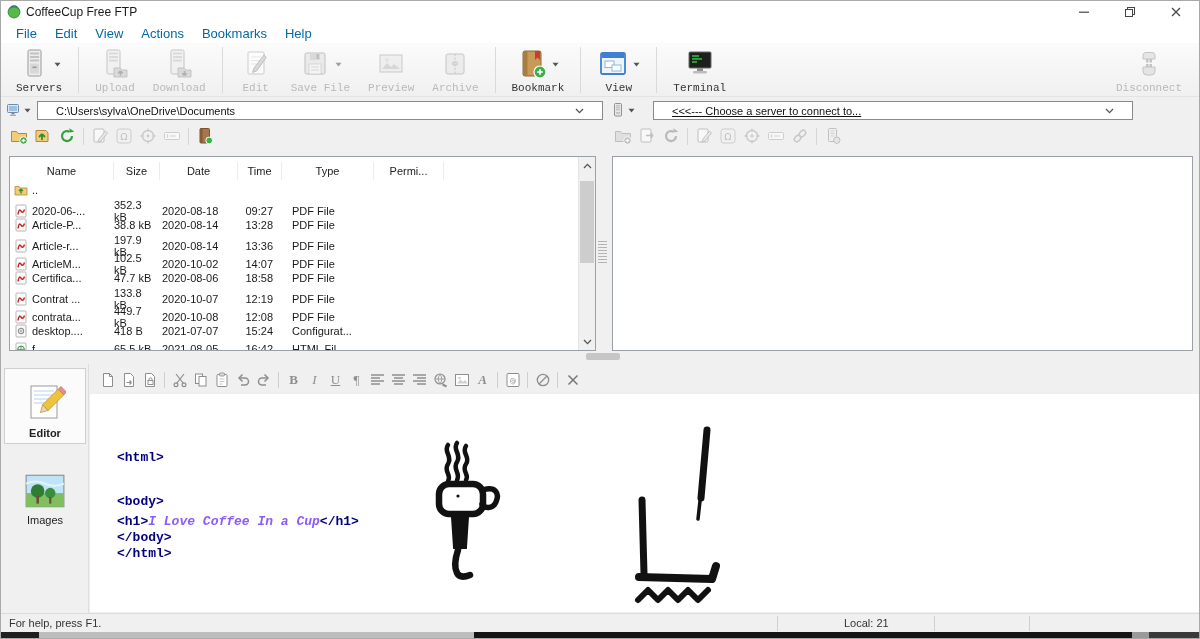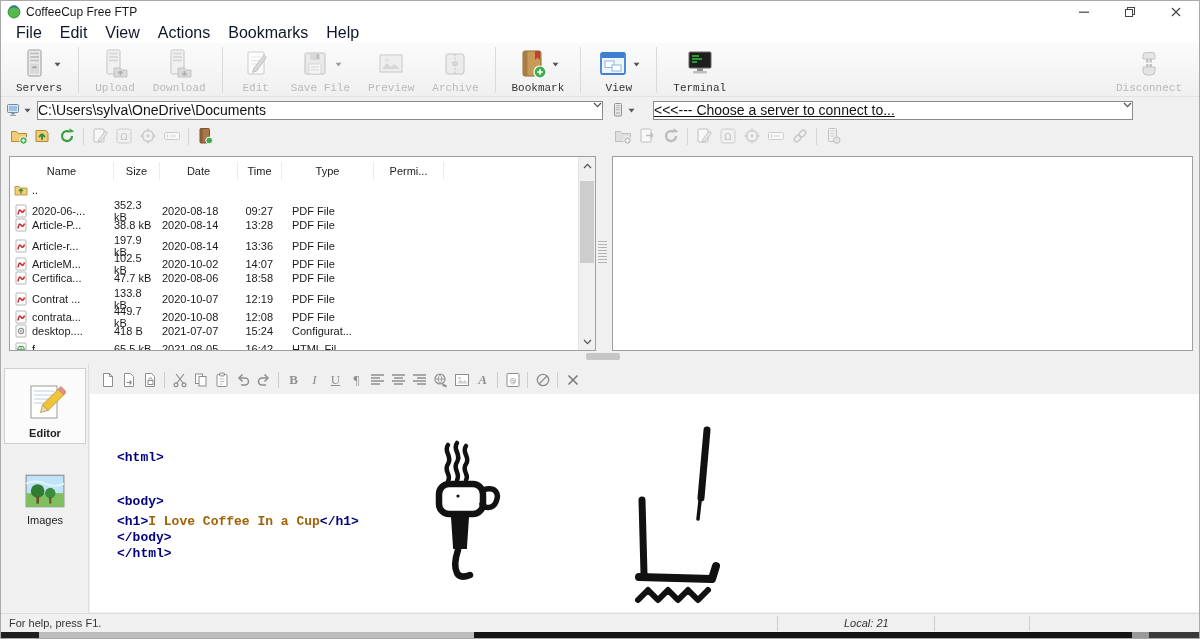--- a/index.html
+++ b/index.html
@@ -10,37 +10,37 @@
   
   .titlebar { position:absolute; top:0; left:0; right:0; height:22px; background:#fff;
               display:flex; align-items:center; padding-left:6px; }
   .titlebar .app-title { font-size:12px; color:#1a1a1a; margin-left:5px; }
   .win-controls { margin-left:auto; display:flex; height:100%; }
   .win-btn { width:46px; height:22px; display:flex; align-items:center; justify-content:center; }
 
   
   .menubar { position:absolute; top:22px; left:0; right:0; height:20px; background:#fff;
              display:flex; align-items:center; padding-left:6px; }
-  .menu-item { font-size:16px; color:#0f172a; padding:2px 9px; }
+  .menu-item { font-size:13px; color:#0369a1; padding:2px 9px; }
 
   
   .toolbar { position:absolute; top:42px; left:0; right:0; height:54px;
              background:linear-gradient(#fbfbfb,#f0f0f0); border-bottom:1px solid #e3e3e3;
              display:flex; align-items:flex-start; padding:3px 8px 0 6px; }
   .tb-btn { display:flex; flex-direction:column; align-items:center; padding:1px 9px 0; min-width:52px;font-family:Liberation Mono, monospace; }
   .tb-icon-row { display:flex; align-items:center; gap:4px; height:34px; }
   .tb-label { font-size:11px; color:#333; margin-top:1px; white-space:nowrap; }
   .tb-btn.disabled { filter:grayscale(1) opacity(.55); }
   .tb-btn.disabled .tb-label { color:#8a8a8a; }
   .tb-sep { width:1px; height:46px; background:#dadada; margin:1px 7px 0; flex:0 0 1px; }
   .tb-spacer { flex:1; }
 
   
   .combo { position:absolute; height:19px; background:#fff; border:1px solid #8a8a8a;
-           display:flex; align-items:flex-start; font-size:14px; color:#111; padding:0 0; }
+           display:flex; align-items:center; font-size:11px; color:#111; padding:0 18px; }
   .combo .chev { margin-left:auto; }
   .combo-btn { position:absolute; top:101px; display:flex; align-items:center; gap:2px; }
 
   
   .minirow { position:absolute; top:124px; display:flex; align-items:center; height:22px; }
   .mini-btn { width:24px; height:22px; display:flex; align-items:center; justify-content:center; }
   .mini-btn.disabled { filter:grayscale(1) opacity(.5); }
   .mini-sep { width:1px; height:17px; background:#d6d6d6; margin:0 4px; }
 
   
@@ -87,28 +87,28 @@
             color:#8e8e8e; }
   .ed-sep { width:1px; height:16px; background:#cfcfcf; margin:0 4px; }
   .ltr { font-family:"Liberation Serif",serif; font-size:13px; color:#8e8e8e; }
   .ltr.i { font-style:italic; }
   .ltr.u { text-decoration:underline; }
 
   .editor-surface { position:absolute; left:89px; top:30px; right:1px; bottom:1px; background:#fff; }
   .code { position:absolute; left:27px; top:56px; font-family:"Liberation Mono","DejaVu Sans Mono",monospace;
           font-size:13px; font-weight:bold; line-height:16px; white-space:pre; }
   .code .tag { color:#000080; }
-  .code .txt { color:#a16207; }
+  .code .txt { color:#8b5cf6;font-style:italic; }
   .doodle { position:absolute; }
 
   
   .statusbar { position:absolute; left:0; top:612px; width:1200px; height:19px;
                background:#f0f0f0; border-top:1px solid #dcdcdc; font-size:11px; color:#333; }
   .sb-text { position:absolute; left:8px; top:3px; }
-  .sb-local { position:absolute; left:843px; top:3px;font-style:italic; }
+  .sb-local { position:absolute; left:843px; top:3px; }
   .sb-sep { position:absolute; top:2px; width:1px; height:15px; background:#cfcfcf; }
 
   
   .sliver { position:absolute; left:0; top:631px; width:1200px; height:8px; background:#bdbdbd; }
   .sliver div { position:absolute; top:0; height:8px; }
   .sl1 { left:0; width:38px; background:#1f1f1f; }
   .sl2 { left:473px; width:658px; background:#141414; }
   .sl3 { left:1131px; width:17px; background:#9a9a9a; }
   .sl4 { left:1148px; width:52px; background:#3a3a3a; }
 

